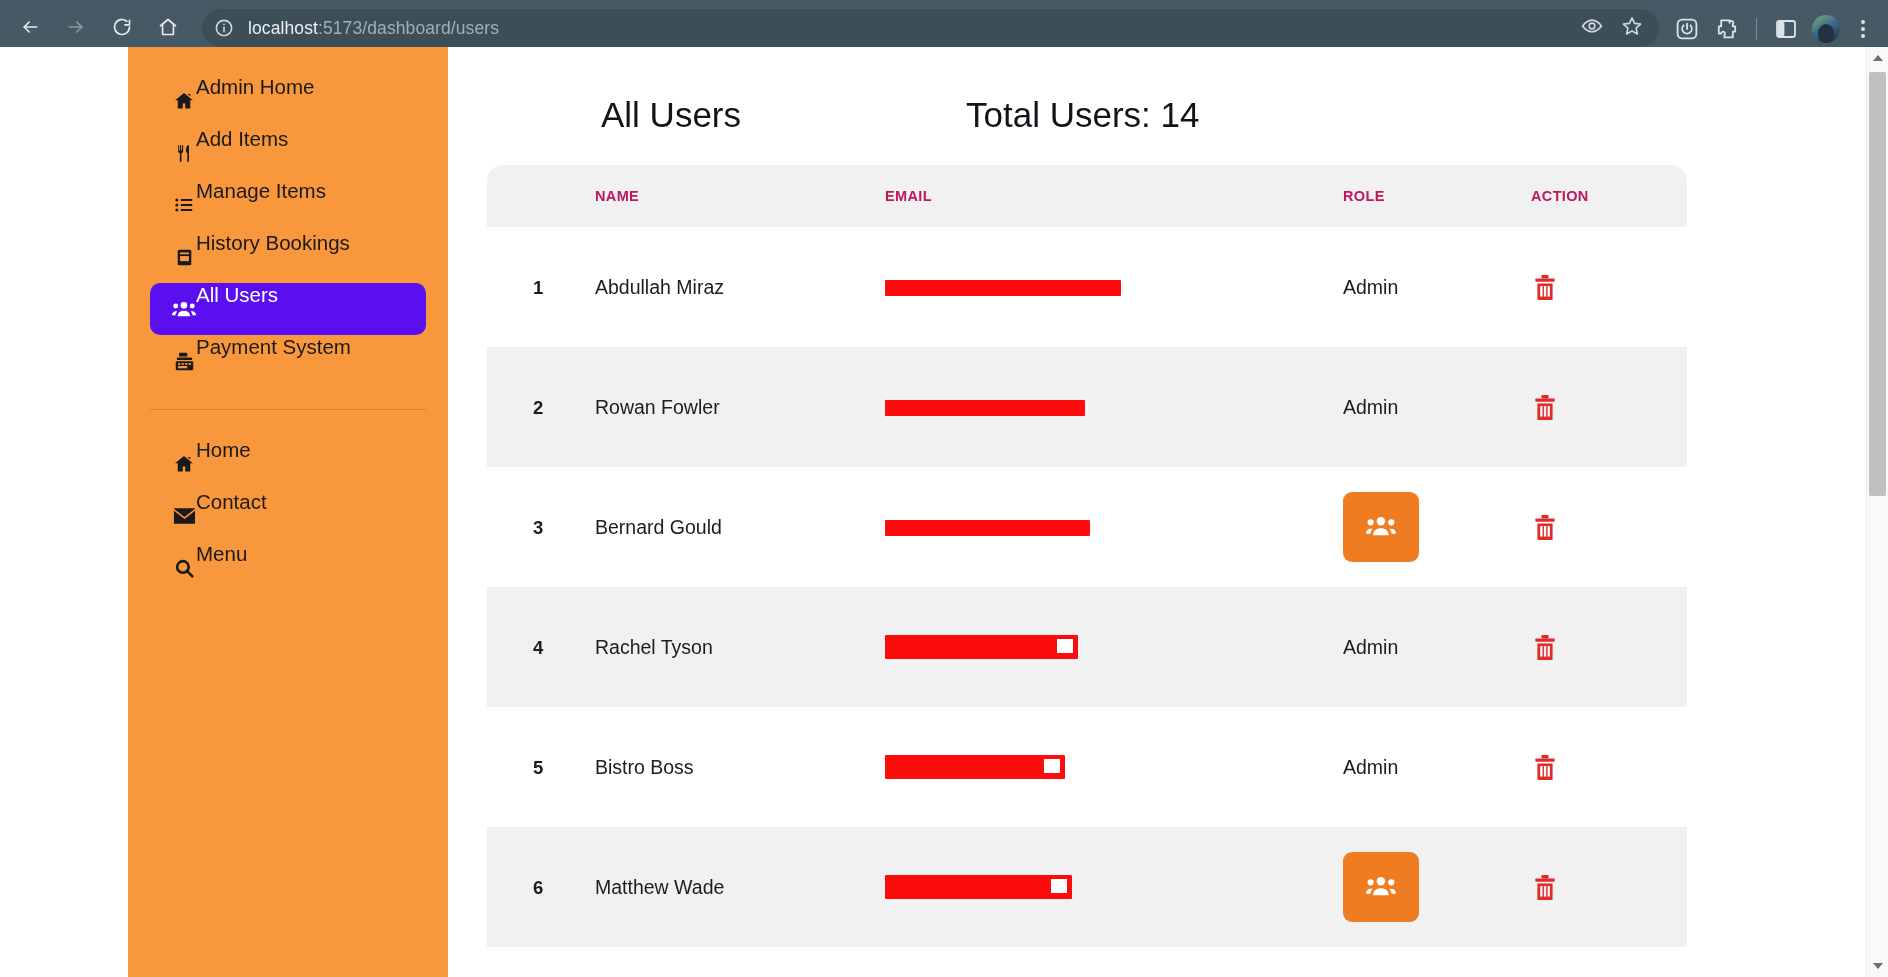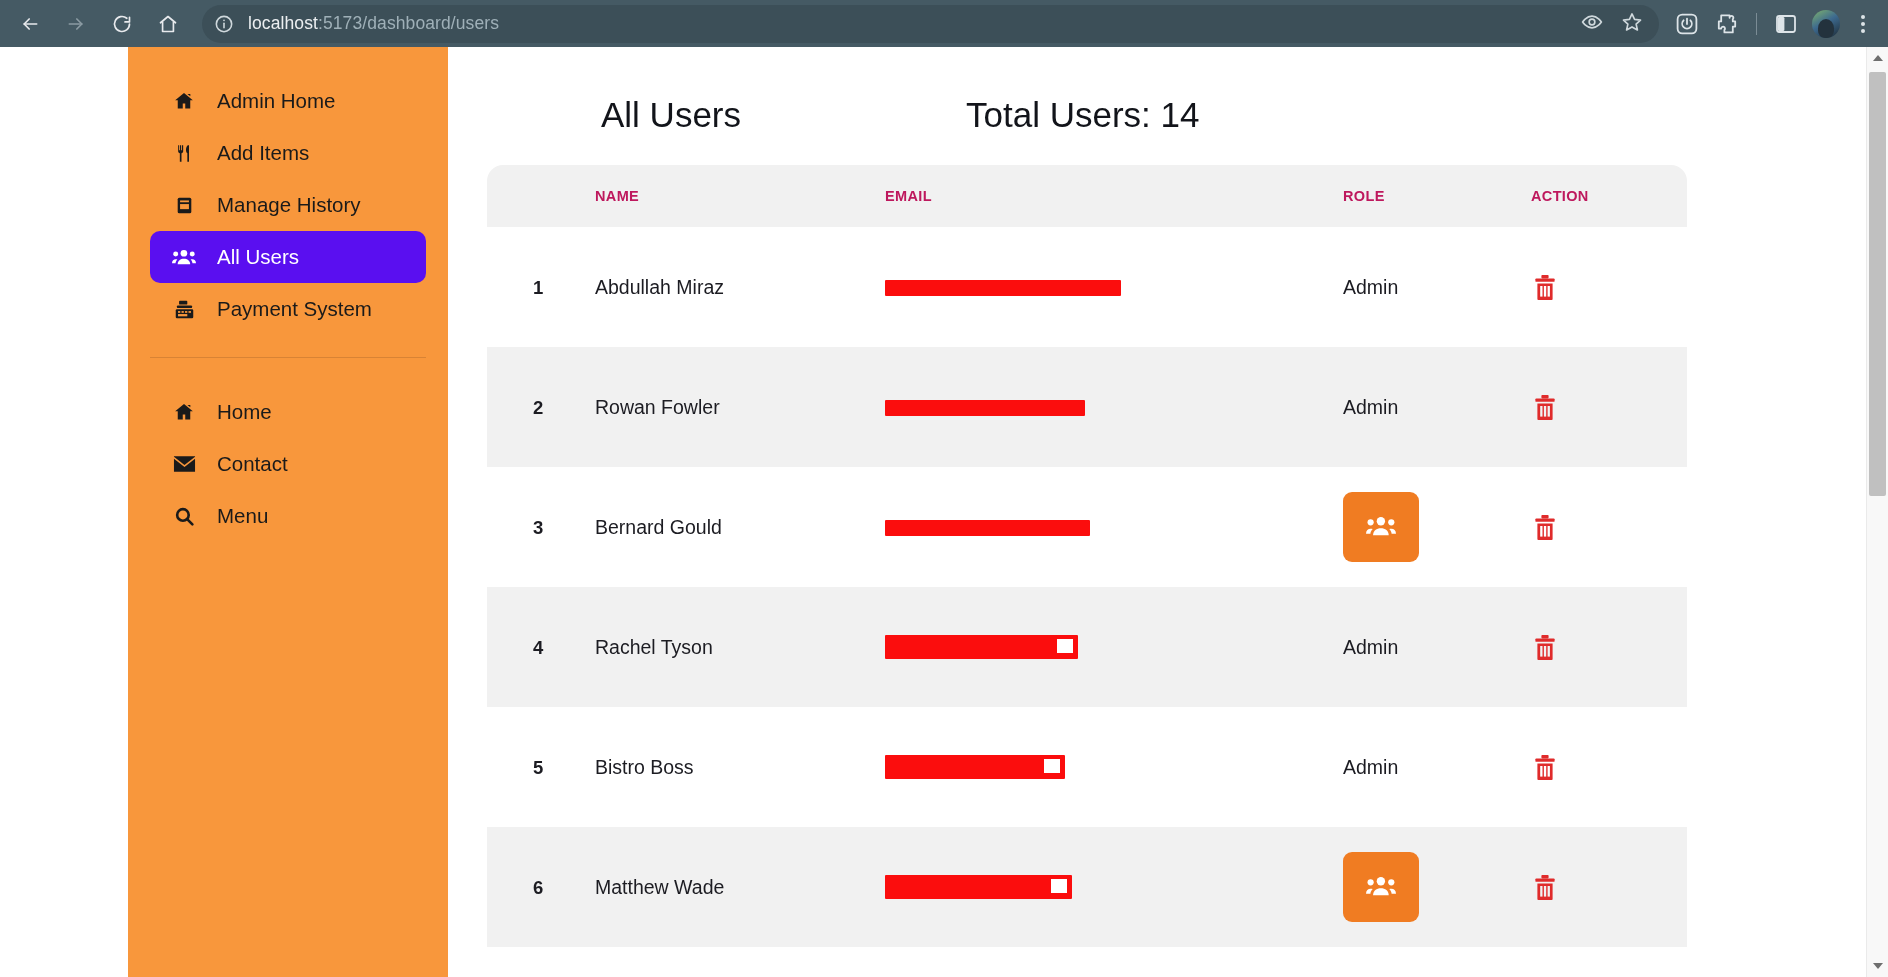--- a/index.html
+++ b/index.html
@@ -12,21 +12,21 @@
   }
 
   
   .browser-bar {
     position: absolute;
     top: 0; left: 0;
     width: 1888px;
     height: 47px;
     background: #455a64;
     display: flex;
-    align-items: center;
+    align-items: flex-end;
     padding: 0 10px;
   }
   .nav-btns { display: flex; align-items: center; gap: 6px; }
   .nav-btn {
     width: 40px; height: 40px;
     display: flex; align-items: center; justify-content: center;
     border-radius: 50%;
     color: #e8eaed;
   }
   .nav-btn.disabled { color: #8b9ba3; }
@@ -117,28 +117,26 @@
     position: absolute;
     top: 0; left: 128px;
     width: 320px;
     height: 930px;
     background: #f8973c;
     padding-top: 28px;
   }
   .nav-group { display: flex; flex-direction: column; }
   .nav-item {
     display: flex;
-    align-items: center;
     height: 52px;
     margin: 0 22px;
     padding-left: 22px;
     border-radius: 10px;
     color: #1a1a1a;
     font-size: 20.5px;
-    gap: 21px;
     cursor: pointer;
   }
   .nav-item .ico {
     width: 24px;
     display: flex; align-items: center; justify-content: center;
     flex: 0 0 24px;
   }
   .nav-item.active {
     background: #5a0ff0;
     color: #ffffff;
@@ -394,30 +392,43 @@
       <div class="nav-item">
         <span class="ico">
           <svg width="20" height="21" viewBox="0 0 24 24" fill="currentColor">
               <path d="M5 2v7.2c0 1.2.8 2.2 2 2.5V22h2V11.7c1.2-.3 2-1.3 2-2.5V2H9.6v6.2h-1V2H7.2v6.2h-1V2H5Z"></path>
               <path d="M16.6 2c-1.5 1.1-2.2 3.1-2.2 5.6 0 2 .5 3.5 1.6 4.2V22h2V2h-1.4Z"></path>
             </svg>
         </span>
         <span>Add Items</span>
       </div>
 
+      <div class="nav-item">
+        <span class="ico">
+          <svg width="22" height="20" viewBox="0 0 24 24" fill="currentColor">
+              <circle cx="3.4" cy="6" r="1.8"></circle>
+              <circle cx="3.4" cy="12" r="1.8"></circle>
+              <circle cx="3.4" cy="18" r="1.8"></circle>
+              <rect x="8" y="4.8" width="14" height="2.4" rx="1"></rect>
+              <rect x="8" y="10.8" width="14" height="2.4" rx="1"></rect>
+              <rect x="8" y="16.8" width="14" height="2.4" rx="1"></rect>
+            </svg>
+        </span>
+        <span>Manage Items</span>
+      </div>
 
       <div class="nav-item">
         <span class="ico">
           <svg width="19" height="21" viewBox="0 0 24 24" fill="currentColor">
               <rect x="3.4" y="2.2" width="17.2" height="19.6" rx="2"></rect>
               <rect x="6.4" y="5.6" width="11.2" height="2.3" fill="#f8973c"></rect>
               <rect x="6.4" y="10.2" width="11.2" height="6.4" fill="#f8973c"></rect>
             </svg>
         </span>
-        <span>Manage History</span>
+        <span>History Bookings</span>
       </div>
 
       <div class="nav-item active">
         <span class="ico">
           <svg width="24" height="18" viewBox="0 0 28 20" fill="currentColor">
               <circle cx="13.9" cy="5.6" r="3.9"></circle>
               <path d="M6.6 18.6c0-4.3 3.3-6.6 7.3-6.6s7.3 2.3 7.3 6.6H6.6Z"></path>
               <circle cx="4.3" cy="6.6" r="2.9"></circle>
               <path d="M0 17.2c0-3.1 2-4.7 4.3-4.7 .7 0 1.4.1 2 .4-1.3 1.2-2 2.7-2.2 4.3H0Z"></path>
               <circle cx="23.6" cy="6.6" r="2.9"></circle>

